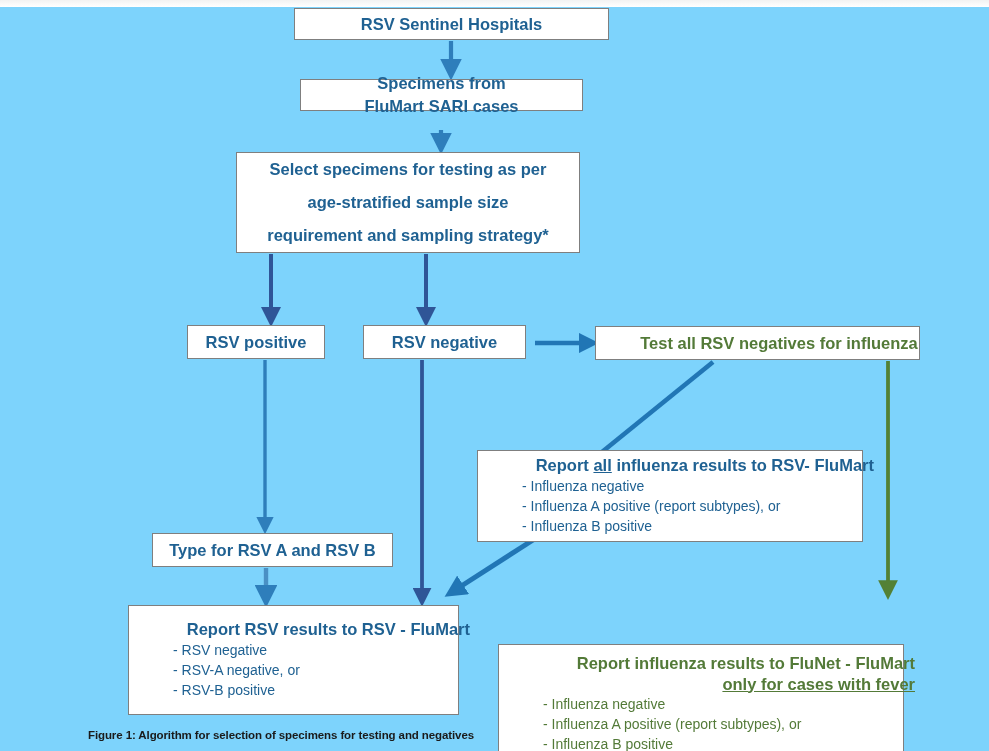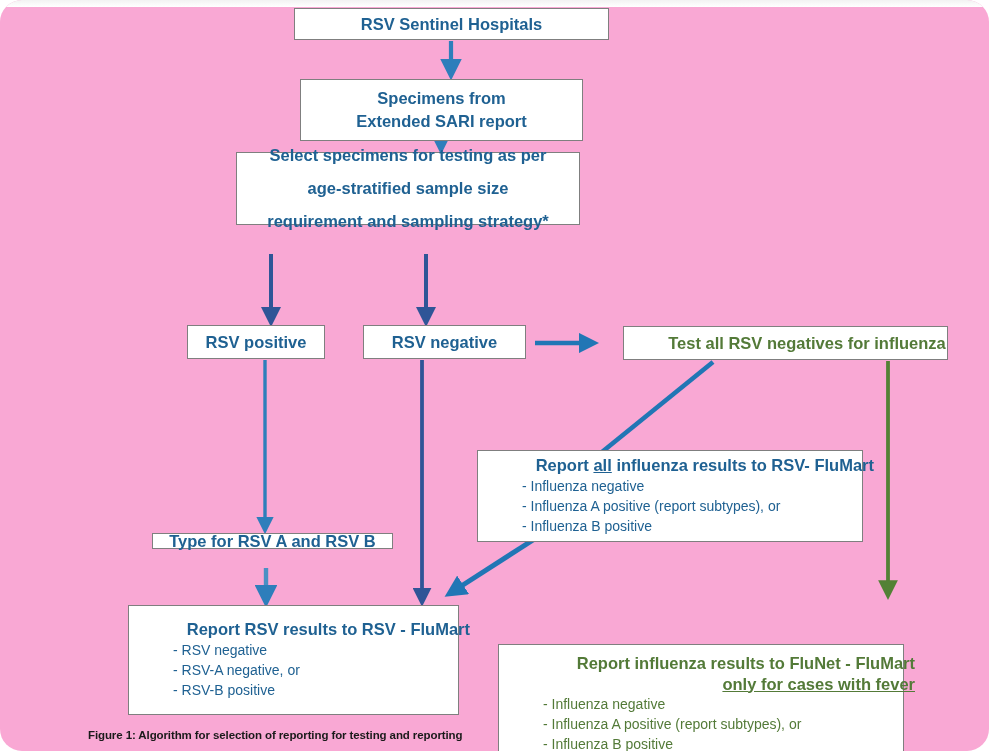--- a/index.html
+++ b/index.html
@@ -7,23 +7,22 @@
     padding: 0;
     background: #ffffff;
   }
   body {
     font-family: "Liberation Sans", sans-serif;
   }
   #canvas {
     position: relative;
     width: 989px;
     height: 751px;
-    background: #f9a8d4;
+    background: #7dd3fc;
     overflow: hidden;
-    border-radius: 22px;
   }
   .top-strip {
     position: absolute;
     left: 0; top: 0;
     width: 989px; height: 7px;
     background: linear-gradient(to bottom, #f2f2f2 0%, #fafafa 60%, #ffffff 100%);
   }
   .node {
     position: absolute;
     box-sizing: border-box;
@@ -58,27 +57,27 @@
   .node .sub {
     font-size: 14px;
     line-height: 1.45;
     padding-left: 44px;
     font-weight: 400;
   }
   .u { text-decoration: underline; }
 
   
   #n-sentinel   { left: 294px; top: 8px;   width: 315px; height: 32px;  font-size: 16.5px; }
-  #n-specimens  { left: 300px; top: 79px;  width: 283px; height: 62px;  font-size: 16.5px; line-height: 1.42; }
-  #n-select     { left: 236px; top: 152px; width: 344px; height: 73px; font-size: 16.5px; line-height: 2.0; }
+  #n-specimens  { left: 300px; top: 79px;  width: 283px; height: 32px;  font-size: 16.5px; line-height: 1.42; }
+  #n-select     { left: 236px; top: 152px; width: 344px; height: 101px; font-size: 16.5px; line-height: 2.0; }
   #n-rsvpos     { left: 187px; top: 325px; width: 138px; height: 34px;  font-size: 16.5px; }
   #n-rsvneg     { left: 363px; top: 325px; width: 163px; height: 34px;  font-size: 16.5px; }
-  #n-testall    { left: 623px; top: 326px; width: 325px; height: 34px;  font-size: 16.5px; padding-left: 43px; }
+  #n-testall    { left: 595px; top: 326px; width: 325px; height: 34px;  font-size: 16.5px; padding-left: 43px; }
   #n-reportflu  { left: 477px; top: 450px; width: 386px; height: 92px;  }
-  #n-type       { left: 152px; top: 533px; width: 241px; height: 16px;  font-size: 16.5px; }
+  #n-type       { left: 152px; top: 533px; width: 241px; height: 34px;  font-size: 16.5px; }
   #n-reportrsv  { left: 128px; top: 605px; width: 331px; height: 110px; }
   #n-reportflunet { left: 498px; top: 600px; width: 406px; height: 120px; margin-top: 44px; }
 
   #caption {
     position: absolute;
     left: 88px; top: 729px;
     font-size: 11.5px;
     font-weight: bold;
     color: #1a1a1a;
     letter-spacing: -0.1px;
@@ -135,21 +134,21 @@
 
     <line x1="888" y1="361" x2="888" y2="594" stroke="#538135" stroke-width="3.8" marker-end="url(#ahGreen)"></line>
   </svg>
 
   <div class="node center" id="n-sentinel">
     <span class="line">RSV Sentinel Hospitals</span>
   </div>
 
   <div class="node center" id="n-specimens">
     <span class="line">Specimens from</span>
-    <span class="line">Extended SARI report</span>
+    <span class="line">FluMart SARI cases</span>
   </div>
 
   <div class="node center" id="n-select">
     <span class="line">Select specimens for testing as per</span>
     <span class="line">age-stratified sample size</span>
     <span class="line">requirement and sampling strategy*</span>
   </div>
 
   <div class="node center" id="n-rsvpos">
     <span class="line">RSV positive</span>
@@ -182,15 +181,15 @@
   </div>
 
   <div class="node left green" id="n-reportflunet">
     <span class="line head">Report influenza results to FluNet - FluMart</span>
     <span class="line head u">only for cases with fever</span>
     <span class="line sub">- Influenza negative</span>
     <span class="line sub">- Influenza A positive (report subtypes), or</span>
     <span class="line sub">- Influenza B positive</span>
   </div>
 
-  <div id="caption">Figure 1: Algorithm for selection of reporting for testing and reporting</div>
+  <div id="caption">Figure 1: Algorithm for selection of specimens for testing and negatives</div>
 
 </div>
 
 </body></html>

